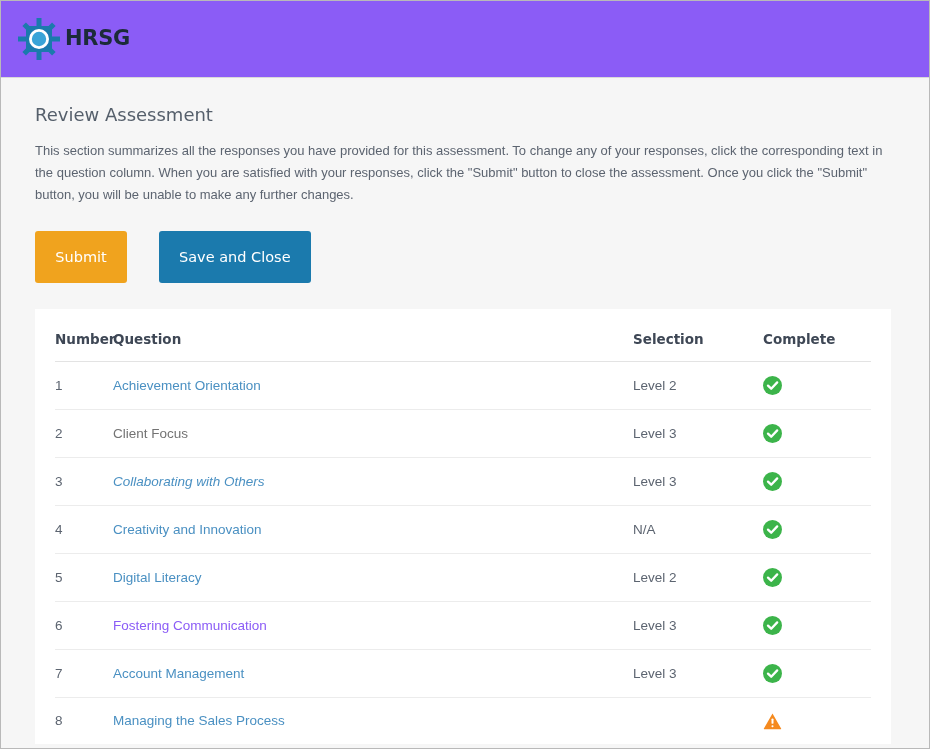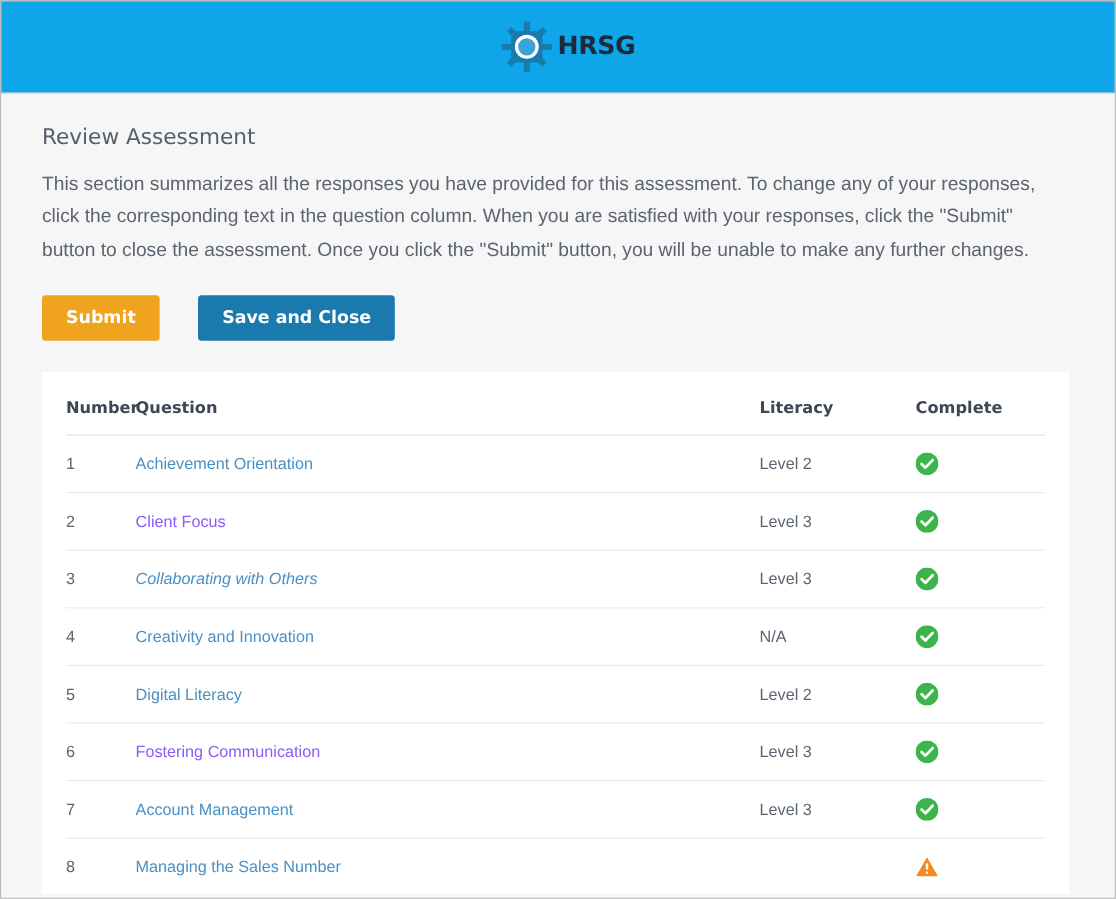--- a/index.html
+++ b/index.html
@@ -22,26 +22,25 @@
     width: 930px;
     height: 749px;
     border: 1px solid #b9b9b9;
     background: #f6f6f6;
     overflow: hidden;
   }
 
   
   .brand-bar {
     height: 77px;
-    background: #0ea5e9;
+    background: #8b5cf6;
     border-bottom: 1px solid #d9d9d9;
     display: flex;
     align-items: center;
     padding-left: 16px;
-    justify-content: center;
   }
   .brand-logo {
     display: flex;
     align-items: center;
     gap: 4px;
   }
   .logo-mark {
     width: 44px;
     height: 44px;
     display: block;
@@ -66,42 +65,42 @@
   .page-title {
     font-family: "DejaVu Sans", sans-serif;
     font-size: 18px;
     font-weight: 400;
     color: #555f6b;
     margin: 0 0 14px 0;
     line-height: 1.2;
   }
 
   .page-intro {
-    font-size: 16px;
+    font-size: 13px;
     line-height: 1.72;
     color: #5c6470;
     margin: 0 0 24px 0;
     max-width: 856px;
   }
 
   
   .actions {
     display: flex;
     gap: 16px;
     margin-bottom: 26px;
   }
   .btn {
     border: none;
     border-radius: 3px;
     color: #ffffff;
     font-family: "DejaVu Sans", sans-serif;
     font-size: 14.5px;
-    font-weight: 700;
+    font-weight: 400;
     padding: 0 20px;
-    height: 38px;
+    height: 52px;
     line-height: 38px;
     cursor: pointer;
     text-align: center;
     white-space: nowrap;
   }
   .btn-submit {
     background: #f0a31e;
     min-width: 92px;
   }
   .btn-save {
@@ -198,37 +197,37 @@
         <colgroup>
           <col class="col-number">
             <col class="col-question">
             <col class="col-selection">
             <col class="col-complete">
         </colgroup>
         <thead>
           <tr>
             <th>Number</th>
             <th>Question</th>
-            <th>Literacy</th>
+            <th>Selection</th>
             <th>Complete</th>
           </tr>
         </thead>
         <tbody id="table-body">
             <tr>
               <td class="cell-number">1</td>
               <td><a class="question-link" style="color: rgb(74, 144, 194);">Achievement Orientation</a></td>
               <td>Level 2</td>
               <td class="cell-complete"><svg class="status-icon" width="19" height="19" viewBox="0 0 19 19">
                   <circle cx="9.5" cy="9.5" r="9.5" fill="#3cb44a"></circle>
                   <path d="M5 9.6 L8.2 12.7 L14.2 6.4" stroke="#ffffff" stroke-width="2.3" fill="none" stroke-linecap="round" stroke-linejoin="round"></path>
                 </svg></td>
             </tr>
             <tr>
               <td class="cell-number">2</td>
-              <td><a class="question-link" style="color: #8b5cf6;">Client Focus</a></td>
+              <td><a class="question-link" style="color: #737373;">Client Focus</a></td>
               <td>Level 3</td>
               <td class="cell-complete"><svg class="status-icon" width="19" height="19" viewBox="0 0 19 19">
                   <circle cx="9.5" cy="9.5" r="9.5" fill="#3cb44a"></circle>
                   <path d="M5 9.6 L8.2 12.7 L14.2 6.4" stroke="#ffffff" stroke-width="2.3" fill="none" stroke-linecap="round" stroke-linejoin="round"></path>
                 </svg></td>
             </tr>
             <tr>
               <td class="cell-number">3</td>
               <td><a class="question-link" style="color: rgb(74, 144, 194); font-style: italic;">Collaborating with Others</a></td>
               <td>Level 3</td>
@@ -268,21 +267,21 @@
               <td class="cell-number">7</td>
               <td><a class="question-link" style="color: rgb(74, 144, 194); text-align: right;">Account Management</a></td>
               <td>Level 3</td>
               <td class="cell-complete"><svg class="status-icon" width="19" height="19" viewBox="0 0 19 19">
                   <circle cx="9.5" cy="9.5" r="9.5" fill="#3cb44a"></circle>
                   <path d="M5 9.6 L8.2 12.7 L14.2 6.4" stroke="#ffffff" stroke-width="2.3" fill="none" stroke-linecap="round" stroke-linejoin="round"></path>
                 </svg></td>
             </tr>
             <tr>
               <td class="cell-number">8</td>
-              <td><a class="question-link" style="color: rgb(74, 144, 194);">Managing the Sales Number</a></td>
+              <td><a class="question-link" style="color: rgb(74, 144, 194);">Managing the Sales Process</a></td>
               <td></td>
               <td class="cell-complete"><svg class="status-icon" width="19" height="18" viewBox="0 0 19 18">
                   <path d="M9.5 1.4 L18.1 16.4 Q18.6 17.2 17.7 17.2 L1.3 17.2 Q0.4 17.2 0.9 16.4 Z" fill="#f58a1f"></path>
                   <rect x="8.5" y="6.4" width="2" height="5.4" rx="0.9" fill="#ffffff"></rect>
                   <rect x="8.5" y="13.2" width="2" height="2" rx="0.9" fill="#ffffff"></rect>
                 </svg></td>
             </tr>
           </tbody>
       </table>
     </div>

